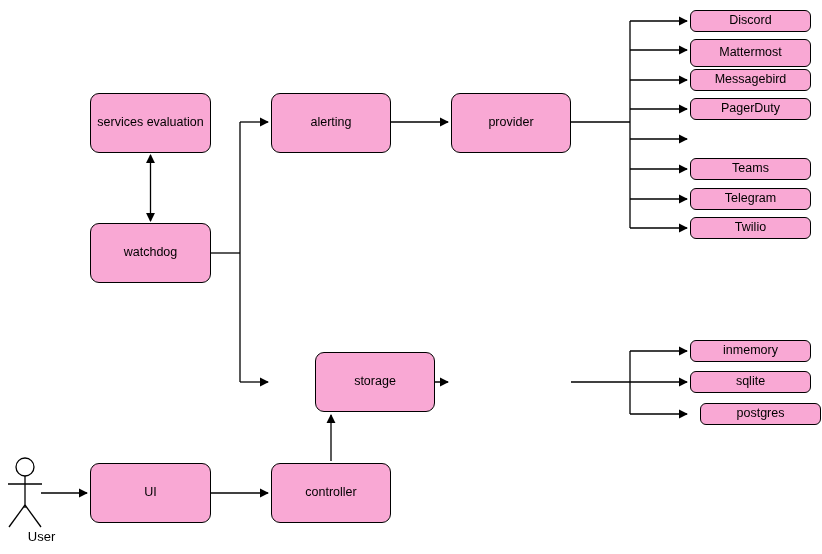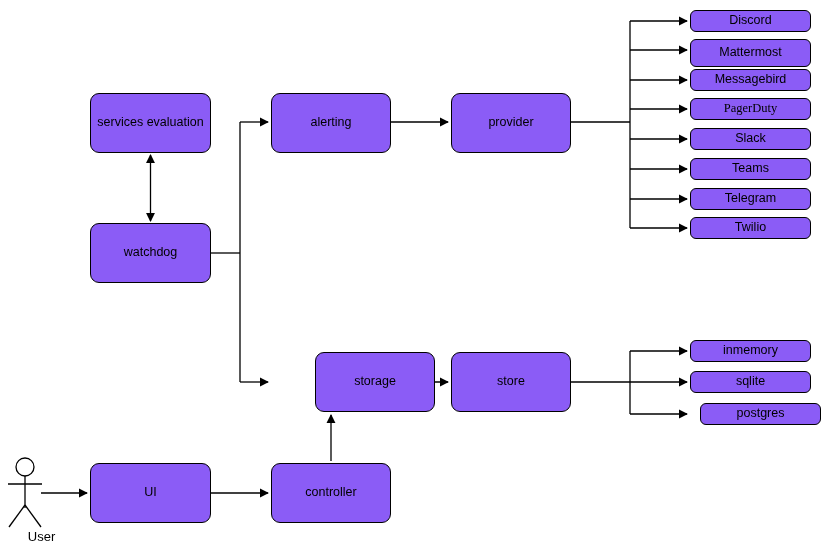--- a/index.html
+++ b/index.html
@@ -24,21 +24,21 @@
     top: 0;
     width: 822px;
     height: 554px;
     pointer-events: none;
   }
   .node {
     position: absolute;
     box-sizing: border-box;
     border: 1px solid #000000;
     border-radius: 9px;
-    background: #8b5cf6;
+    background: #f9a8d4;
     display: flex;
     align-items: center;
     justify-content: center;
     color: #000000;
     font-family: "Liberation Sans", sans-serif;
     font-size: 12.5px;
     line-height: 1.1;
     text-align: center;
     white-space: nowrap;
   }
@@ -132,46 +132,40 @@
   </div>
 
   <div class="node" style="left:451px; top:93px; width:120px; height:60px;">
     <span>provider</span>
   </div>
 
   <div class="node" style="left:271px; top:352px; width:120px; height:60px;margin-left:44px;">
     <span>storage</span>
   </div>
 
-  <div class="node" style="left:451px; top:352px; width:120px; height:60px;">
-    <span>store</span>
-  </div>
 
   <div class="node" style="left:90px; top:463px; width:121px; height:60px;">
     <span>UI</span>
   </div>
 
   <div class="node" style="left:271px; top:463px; width:120px; height:60px;">
     <span>controller</span>
   </div>
 
   <div class="node leaf" style="left:690px; top:10px; width:121px; height:22px;">
     <span>Discord</span>
   </div>
   <div class="node leaf" style="left:690px; top:39px; width:121px; height:28px;">
     <span>Mattermost</span>
   </div>
   <div class="node leaf" style="left:690px; top:69px; width:121px; height:22px;">
     <span>Messagebird</span>
   </div>
-  <div class="node leaf" style="left:690px; top:98px; width:121px; height:22px;font-family:Liberation Serif, serif;">
+  <div class="node leaf" style="left:690px; top:98px; width:121px; height:22px;">
     <span>PagerDuty</span>
-  </div>
-  <div class="node leaf" style="left:690px; top:128px; width:121px; height:22px;">
-    <span>Slack</span>
   </div>
   <div class="node leaf" style="left:690px; top:158px; width:121px; height:22px;">
     <span>Teams</span>
   </div>
   <div class="node leaf" style="left:690px; top:188px; width:121px; height:22px;">
     <span>Telegram</span>
   </div>
   <div class="node leaf" style="left:690px; top:217px; width:121px; height:22px;">
     <span>Twilio</span>
   </div>

